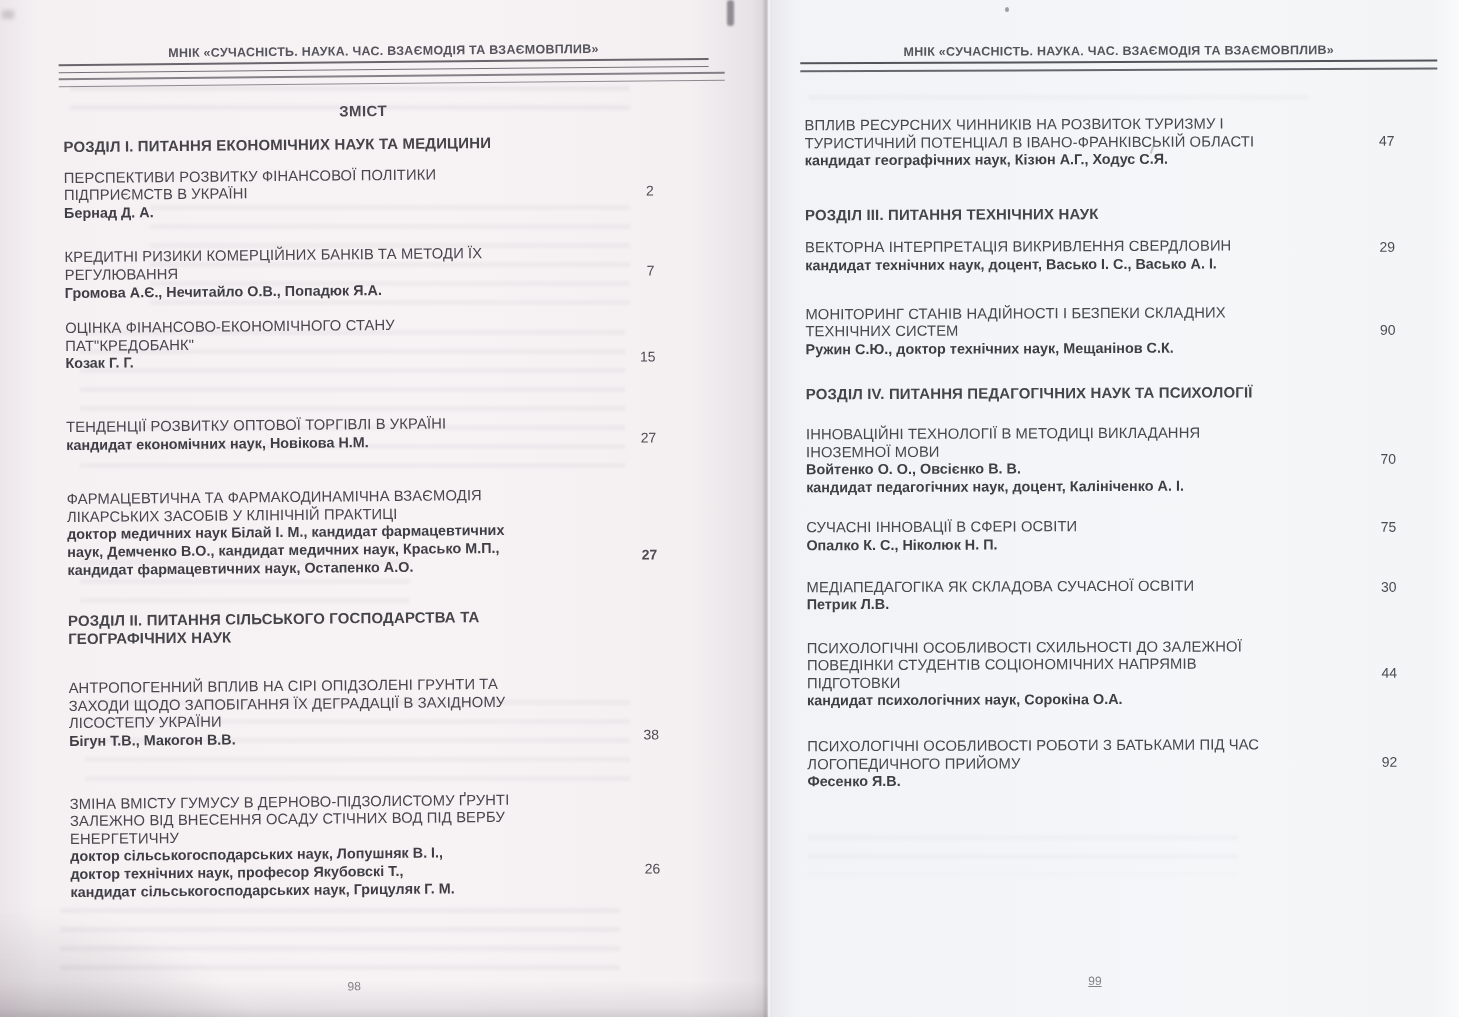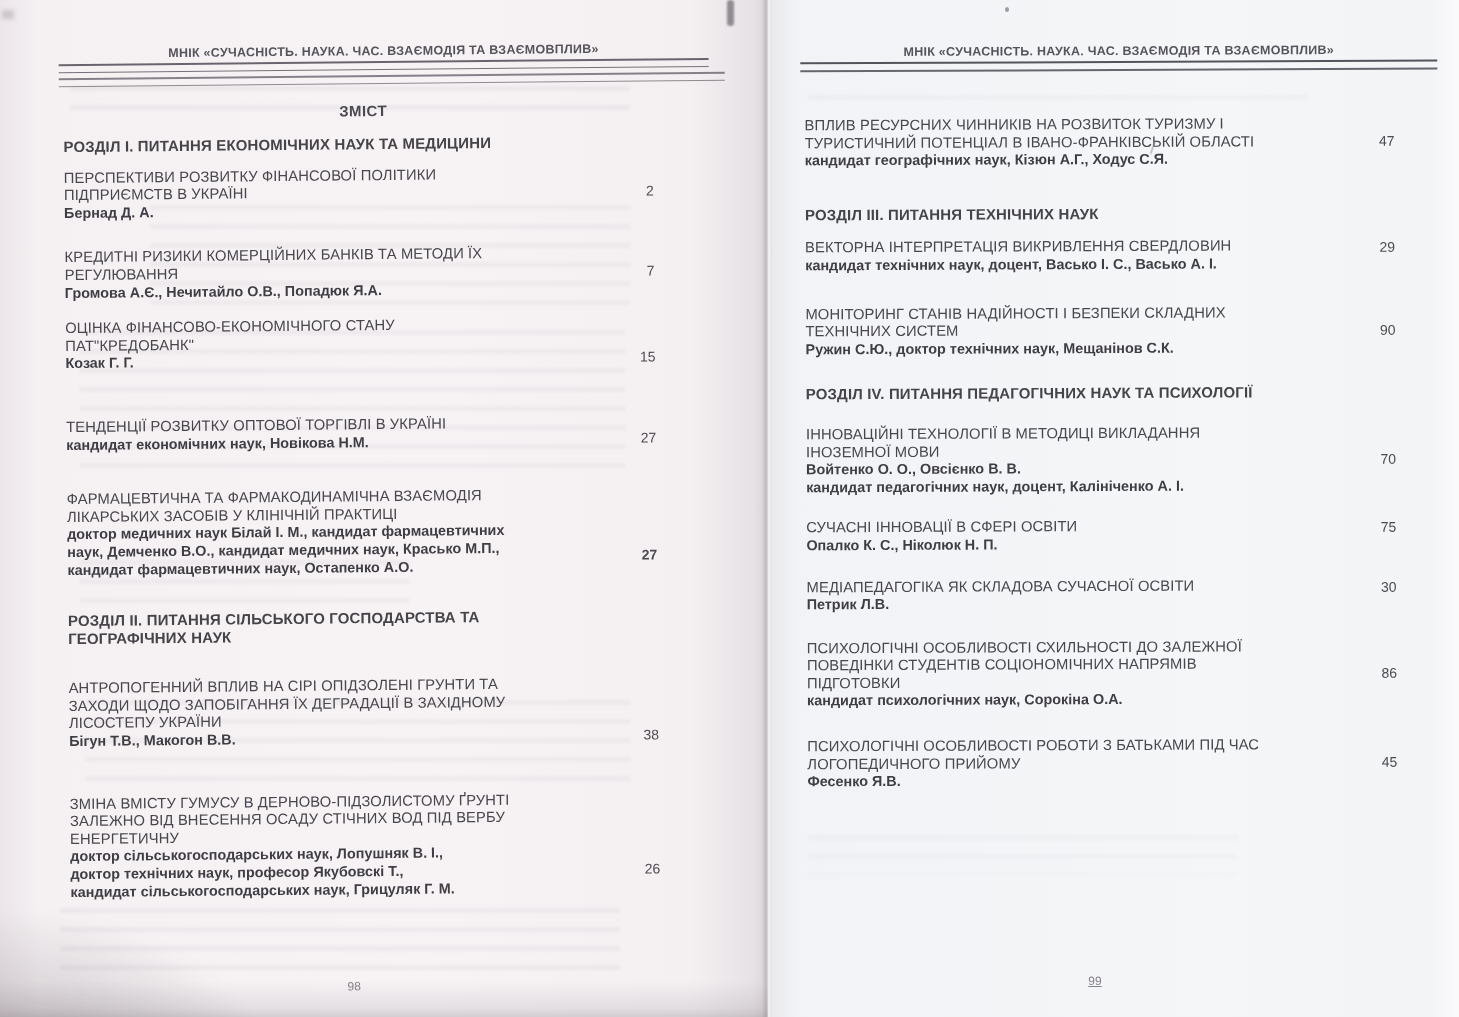--- a/index.html
+++ b/index.html
@@ -274,30 +274,30 @@
           <div class="e-page na">30</div>
         </div>
 
         <div class="entry mt26">
           <div class="e-main">
             <div class="e-title">ПСИХОЛОГІЧНІ ОСОБЛИВОСТІ СХИЛЬНОСТІ ДО ЗАЛЕЖНОЇ
 ПОВЕДІНКИ СТУДЕНТІВ СОЦІОНОМІЧНИХ НАПРЯМІВ
 ПІДГОТОВКИ</div>
             <div class="e-authors">кандидат психологічних наук, Сорокіна О.А.</div>
           </div>
-          <div class="e-page nc">86</div>
+          <div class="e-page nc">44</div>
         </div>
 
         <div class="entry mt28">
           <div class="e-main">
             <div class="e-title">ПСИХОЛОГІЧНІ ОСОБЛИВОСТІ РОБОТИ З БАТЬКАМИ ПІД ЧАС
 ЛОГОПЕДИЧНОГО ПРИЙОМУ</div>
             <div class="e-authors">Фесенко Я.В.</div>
           </div>
-          <div class="e-page nc">45</div>
+          <div class="e-page nc">92</div>
         </div>
       </div>
 
       <div class="folio folio-r">99</div>
     </div>
   </div>
 
   <div class="gutter"></div>
   <div class="top-smudge"></div>
   <div class="dot"></div>

